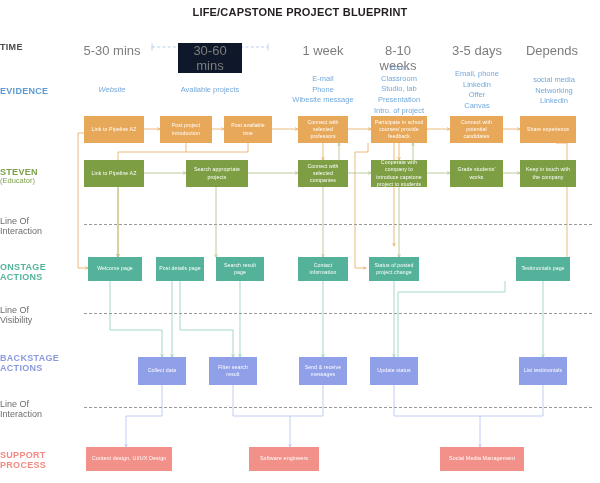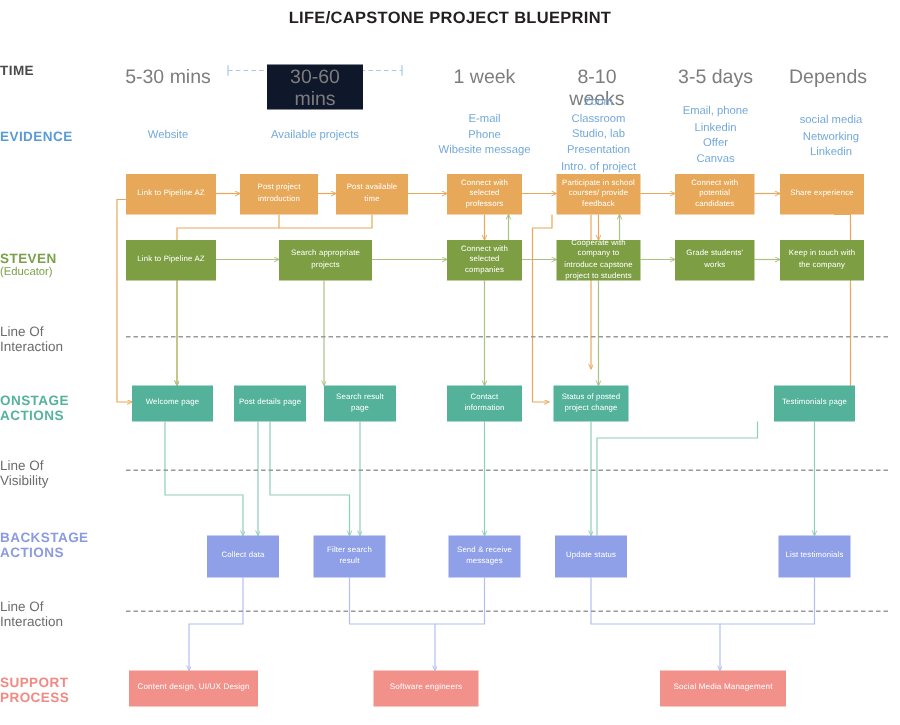--- a/index.html
+++ b/index.html
@@ -224,21 +224,21 @@
   <div class="sep" style="top:313px;"></div>
   <div class="sep" style="top:407px;"></div>
 
   <div class="timetxt" style="left:80px;top:43px;width:64px;">5-30 mins</div>
   <div class="timetxt" style="left:178px;top:43px;width:64px;background:#0f172a;">30-60 mins</div>
   <div class="timetxt" style="left:291px;top:43px;width:64px;">1 week</div>
   <div class="timetxt" style="left:366px;top:43px;width:64px;">8-10 weeks</div>
   <div class="timetxt" style="left:445px;top:43px;width:64px;">3-5 days</div>
   <div class="timetxt" style="left:520px;top:43px;width:64px;">Depends</div>
 
-  <div class="evtxt" style="left:80px;top:85px;width:64px;">
+  <div class="evtxt" style="left:80px;top:85px;width:64px;font-style:italic;">
     <div>Website</div>
   </div>
   <div class="evtxt" style="left:164px;top:85px;width:92px;">
     <div>Available projects</div>
   </div>
   <div class="evtxt" style="left:285px;top:74px;width:76px;">
     <div>E-mail</div>
     <div>Phone</div>
     <div>Wibesite message</div>
   </div>

